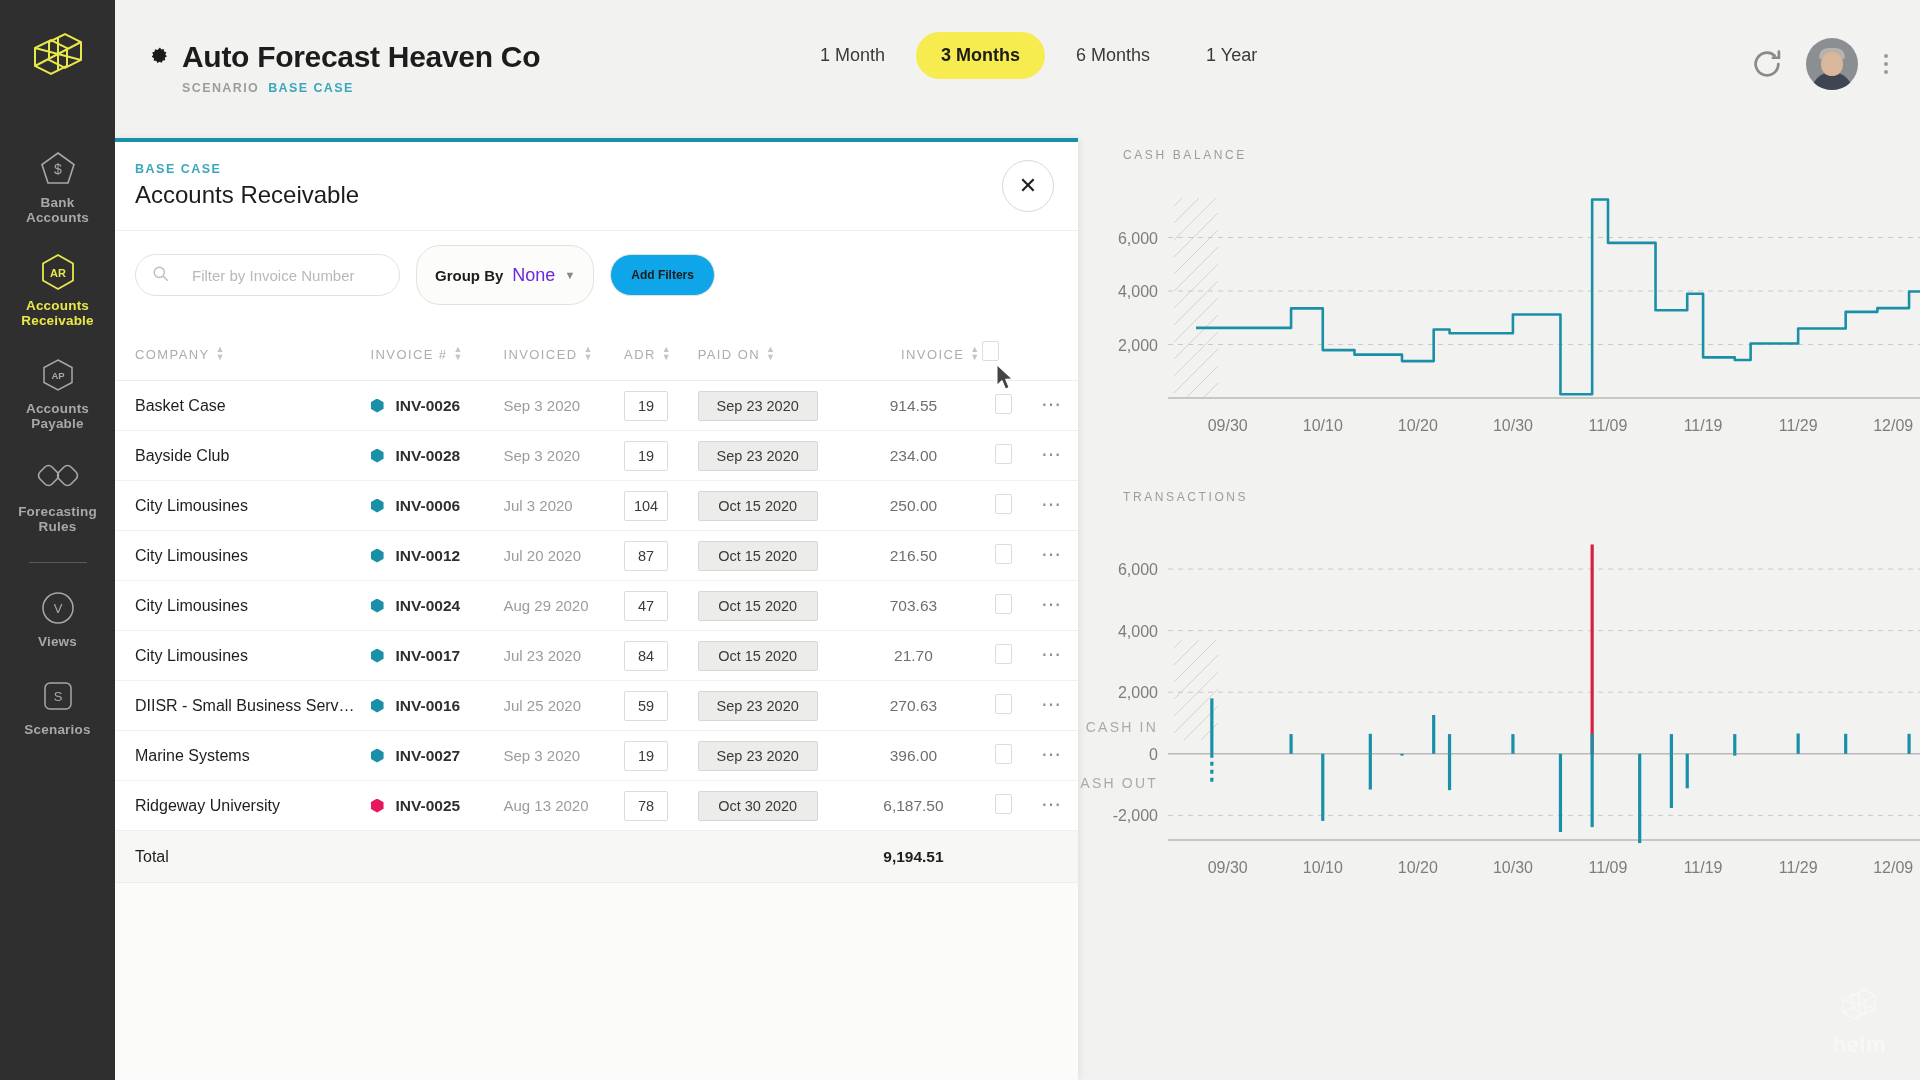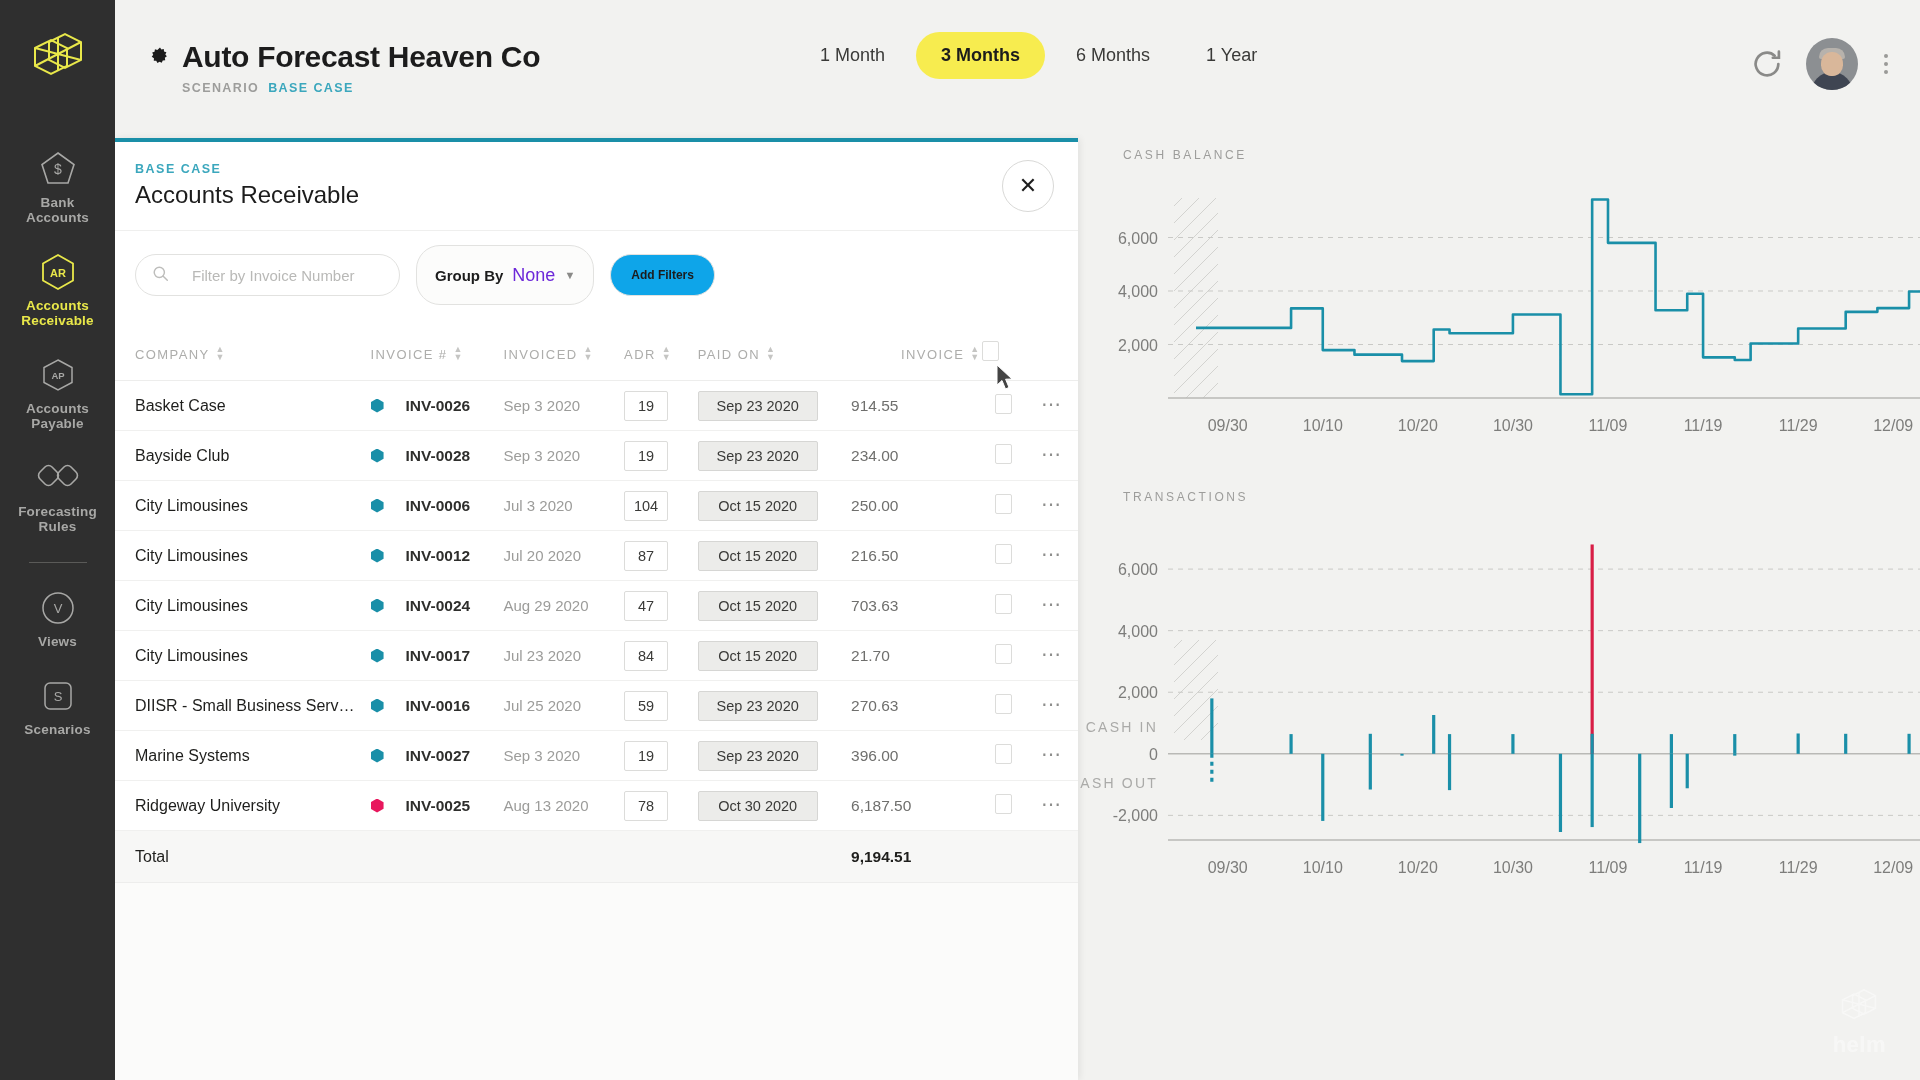--- a/index.html
+++ b/index.html
@@ -135,29 +135,29 @@
   }
   .grid td {
     padding: 0; height: 50px; border-bottom: 1px solid #f0f0ef;
     font-size: 16px; color: #2e2e2c; vertical-align: middle; background: #fff;
   }
   .c-company { width: 250px; padding-left: 20px !important; }
   .c-invoice { width: 130px; }
   .c-invoiced { width: 118px; }
   .c-adr { width: 72px; }
   .c-paid { width: 150px; }
-  .c-amount { width: 128px; text-align: left; }
+  .c-amount { width: 128px; text-align: center; }
   .c-check { width: 42px; text-align: center; }
   .c-menu { width: 52px; text-align: center; }
 
   th.c-amount { text-align: left; padding-left: 50px !important; }
   th.c-company { padding-left: 20px !important; }
 
   .company-name { font-weight: 500; color: #1e1e1c; white-space: nowrap; overflow: hidden; text-overflow: ellipsis; display:block; }
-  .inv-cell { display: flex; align-items: center; gap: 22px; }
+  .inv-cell { display: flex; align-items: center; gap: 12px; }
   .inv-dot { width: 13px; height: 14px; flex: 0 0 13px;
     clip-path: polygon(50% 0,100% 27%,100% 73%,50% 100%,0 73%,0 27%); }
   .inv-num { font-size: 15.5px; font-weight: 700; color: #2e2e2c; }
   .date-muted { font-size: 15px; color: #9c9c9a; }
   .adr-box {
     display: inline-flex; align-items: center; justify-content: center;
     width: 44px; height: 30px; border: 1px solid #dcdcda; background: #fff;
     font-size: 14.5px; color: #3a3a38; border-radius: 2px;
   }
   .paid-box {

